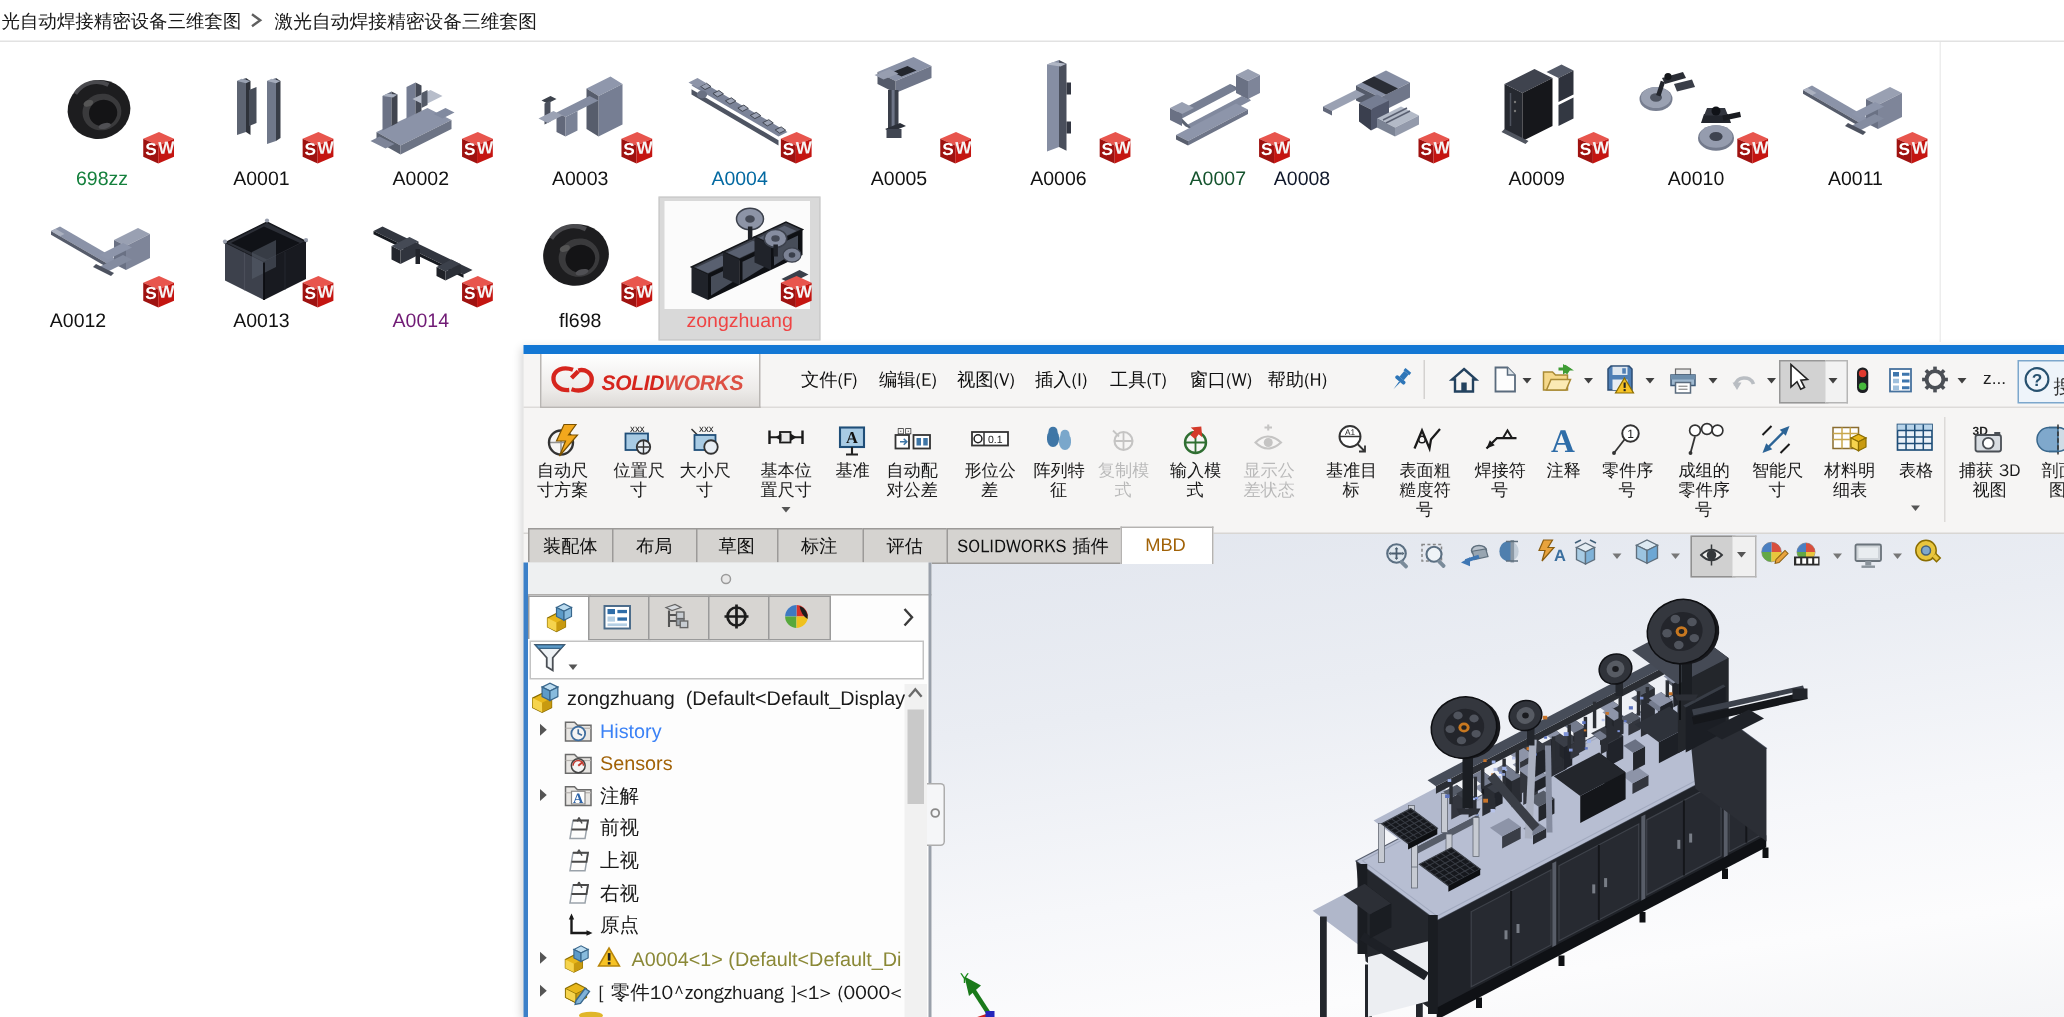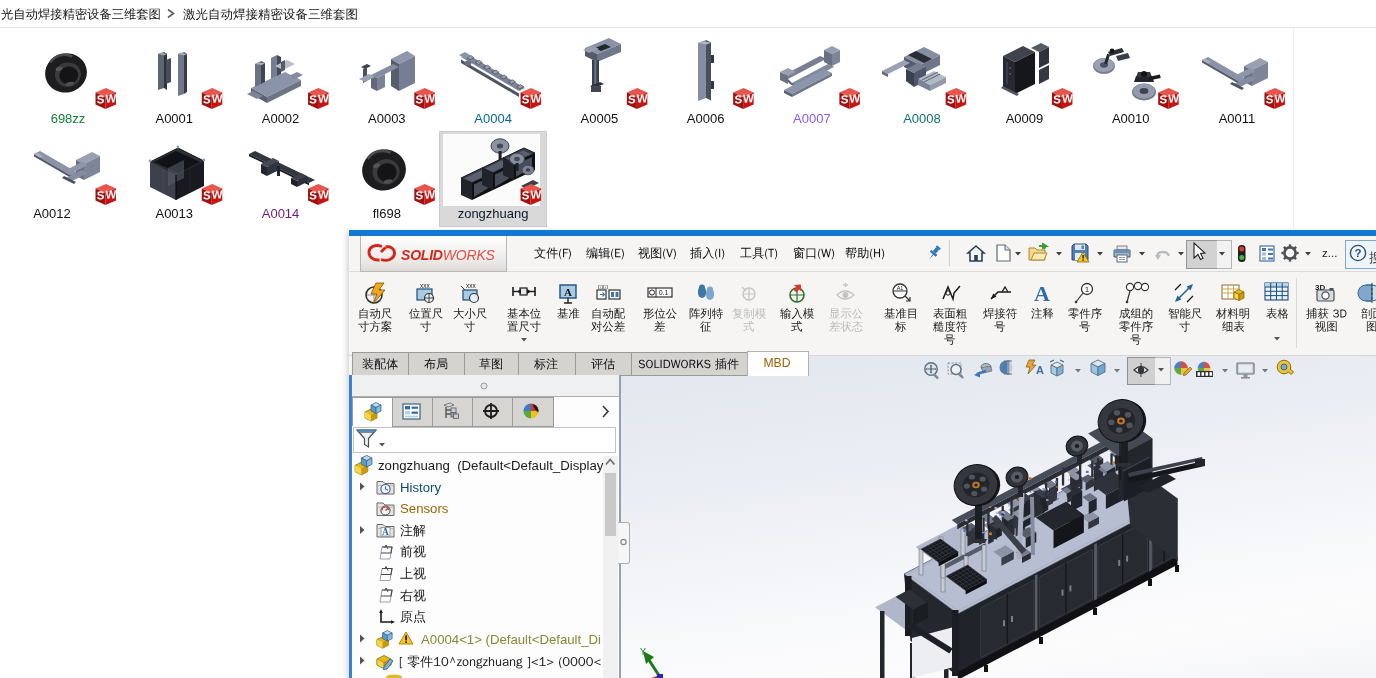--- a/index.html
+++ b/index.html
@@ -1286,31 +1286,31 @@
         <use href="#g56fe" x="13312"></use>
       </g>
     </svg>
 <div style="position:absolute;left:68.0px;top:111px;transform:translate(-50%,0);font:normal 13px 'Liberation Sans',sans-serif;color:#15803d;white-space:pre;letter-spacing:0px">698zz</div>
 <div style="position:absolute;left:174.26999999999998px;top:111px;transform:translate(-50%,0);font:normal 13px 'Liberation Sans',sans-serif;color:#111;white-space:pre;letter-spacing:0px">A0001</div>
 <div style="position:absolute;left:280.53999999999996px;top:111px;transform:translate(-50%,0);font:normal 13px 'Liberation Sans',sans-serif;color:#111;white-space:pre;letter-spacing:0px">A0002</div>
 <div style="position:absolute;left:386.81px;top:111px;transform:translate(-50%,0);font:normal 13px 'Liberation Sans',sans-serif;color:#111;white-space:pre;letter-spacing:0px">A0003</div>
 <div style="position:absolute;left:493.08px;top:111px;transform:translate(-50%,0);font:normal 13px 'Liberation Sans',sans-serif;color:#0369a1;white-space:pre;letter-spacing:0px">A0004</div>
 <div style="position:absolute;left:599.35px;top:111px;transform:translate(-50%,0);font:normal 13px 'Liberation Sans',sans-serif;color:#111;white-space:pre;letter-spacing:0px">A0005</div>
 <div style="position:absolute;left:705.62px;top:111px;transform:translate(-50%,0);font:normal 13px 'Liberation Sans',sans-serif;color:#111;white-space:pre;letter-spacing:0px">A0006</div>
-<div style="position:absolute;left:811.89px;top:111px;transform:translate(-50%,0);font:normal 13px 'Liberation Sans',sans-serif;color:#8b5cf6;white-space:pre;letter-spacing:0px">A0007</div>
-<div style="position:absolute;left:922px;top:111px;transform:translate(-50%,0);font:normal 13px 'Liberation Sans',sans-serif;color:#0f766e;white-space:pre;letter-spacing:0px">A0008</div>
+<div style="position:absolute;left:811.89px;top:111px;transform:translate(-50%,0);font:normal 13px 'Liberation Sans',sans-serif;color:#14532d;white-space:pre;letter-spacing:0px">A0007</div>
+<div style="position:absolute;left:868px;top:111px;transform:translate(-50%,0);font:normal 13px 'Liberation Sans',sans-serif;color:#0f172a;white-space:pre;letter-spacing:0px">A0008</div>
 <div style="position:absolute;left:1024.4299999999998px;top:111px;transform:translate(-50%,0);font:normal 13px 'Liberation Sans',sans-serif;color:#111;white-space:pre;letter-spacing:0px">A0009</div>
 <div style="position:absolute;left:1130.7px;top:111px;transform:translate(-50%,0);font:normal 13px 'Liberation Sans',sans-serif;color:#111;white-space:pre;letter-spacing:0px">A0010</div>
 <div style="position:absolute;left:1236.97px;top:111px;transform:translate(-50%,0);font:normal 13px 'Liberation Sans',sans-serif;color:#111;white-space:pre;letter-spacing:0px">A0011</div>
 <div style="position:absolute;left:52px;top:206px;transform:translate(-50%,0);font:normal 13px 'Liberation Sans',sans-serif;color:#111;white-space:pre;letter-spacing:0px">A0012</div>
 <div style="position:absolute;left:174.26999999999998px;top:206px;transform:translate(-50%,0);font:normal 13px 'Liberation Sans',sans-serif;color:#111;white-space:pre;letter-spacing:0px">A0013</div>
 <div style="position:absolute;left:280.53999999999996px;top:206px;transform:translate(-50%,0);font:normal 13px 'Liberation Sans',sans-serif;color:#701a75;white-space:pre;letter-spacing:0px">A0014</div>
 <div style="position:absolute;left:386.81px;top:206px;transform:translate(-50%,0);font:normal 13px 'Liberation Sans',sans-serif;color:#111;white-space:pre;letter-spacing:0px">fl698</div>
-<div style="position:absolute;left:493.08px;top:206px;transform:translate(-50%,0);font:normal 13px 'Liberation Sans',sans-serif;color:#0f172a;white-space:pre;letter-spacing:0px">zongzhuang</div>
-<div style="position:absolute;left:401px;top:247px;font:bold italic 14px 'Liberation Sans',sans-serif;color:#d6251d;letter-spacing:-0.2px">SOLID<span style="font-weight:normal;color:#dd4f43">WORKS</span></div>
+<div style="position:absolute;left:493.08px;top:206px;transform:translate(-50%,0);font:normal 13px 'Liberation Sans',sans-serif;color:#ef4444;white-space:pre;letter-spacing:0px">zongzhuang</div>
+<div style="position:absolute;left:401px;top:247px;font:bold italic 14px 'Liberation Sans',sans-serif;color:#d6251d;letter-spacing:-0.2px">SOLID<span style="font-weight:bold;color:#dd4f43">WORKS</span></div>
 <svg style="position:absolute;left:534.0px;top:244.8px;overflow:visible" width="38" height="15">
       <g transform="translate(0,12.20) scale(0.011914,-0.011914)" fill="#111">
         <use href="#g6587" x="0"></use>
         <use href="#g4ef6" x="1024"></use>
         <use href="#g28" x="2048"></use>
         <use href="#g46" x="2355"></use>
         <use href="#g29" x="2846"></use>
       </g>
     </svg>
 <svg style="position:absolute;left:586.0px;top:244.8px;overflow:visible" width="39" height="15">
@@ -1685,21 +1685,21 @@
         <use href="#g4f" x="3601"></use>
         <use href="#g52" x="4276"></use>
         <use href="#g4b" x="4910"></use>
         <use href="#g53" x="5544"></use>
         <use href="#g63d2" x="6516"></use>
         <use href="#g4ef6" x="7540"></use>
       </g>
     </svg>
 <div style="position:absolute;left:777.0px;top:356px;transform:translate(-50%,0);font:normal 12.2px 'Liberation Sans',sans-serif;color:#a16207;white-space:pre;letter-spacing:0px">MBD</div>
 <div style="position:absolute;left:378px;top:458px;font:normal 13.2px 'Liberation Sans',sans-serif;color:#1a1a1a;white-space:pre;letter-spacing:0px">zongzhuang  (Default&lt;Default_Display</div>
-<div style="position:absolute;left:400px;top:479.5px;font:normal 13.2px 'Liberation Sans',sans-serif;color:#0c4a6e;white-space:pre;letter-spacing:0px">History</div>
+<div style="position:absolute;left:400px;top:479.5px;font:normal 13.2px 'Liberation Sans',sans-serif;color:#3b82f6;white-space:pre;letter-spacing:0px">History</div>
 <div style="position:absolute;left:400px;top:501px;font:normal 13.2px 'Liberation Sans',sans-serif;color:#a16207;white-space:pre;letter-spacing:0px">Sensors</div>
 <svg style="position:absolute;left:400.0px;top:521.5px;overflow:visible" width="26" height="16">
       <g transform="translate(0,13.00) scale(0.012695,-0.012695)" fill="#1a1a1a">
         <use href="#g6ce8" x="0"></use>
         <use href="#g89e3" x="1024"></use>
       </g>
     </svg>
 <svg style="position:absolute;left:400.0px;top:543.2px;overflow:visible" width="26" height="16">
       <g transform="translate(0,13.00) scale(0.012695,-0.012695)" fill="#1a1a1a">
         <use href="#g524d" x="0"></use>

